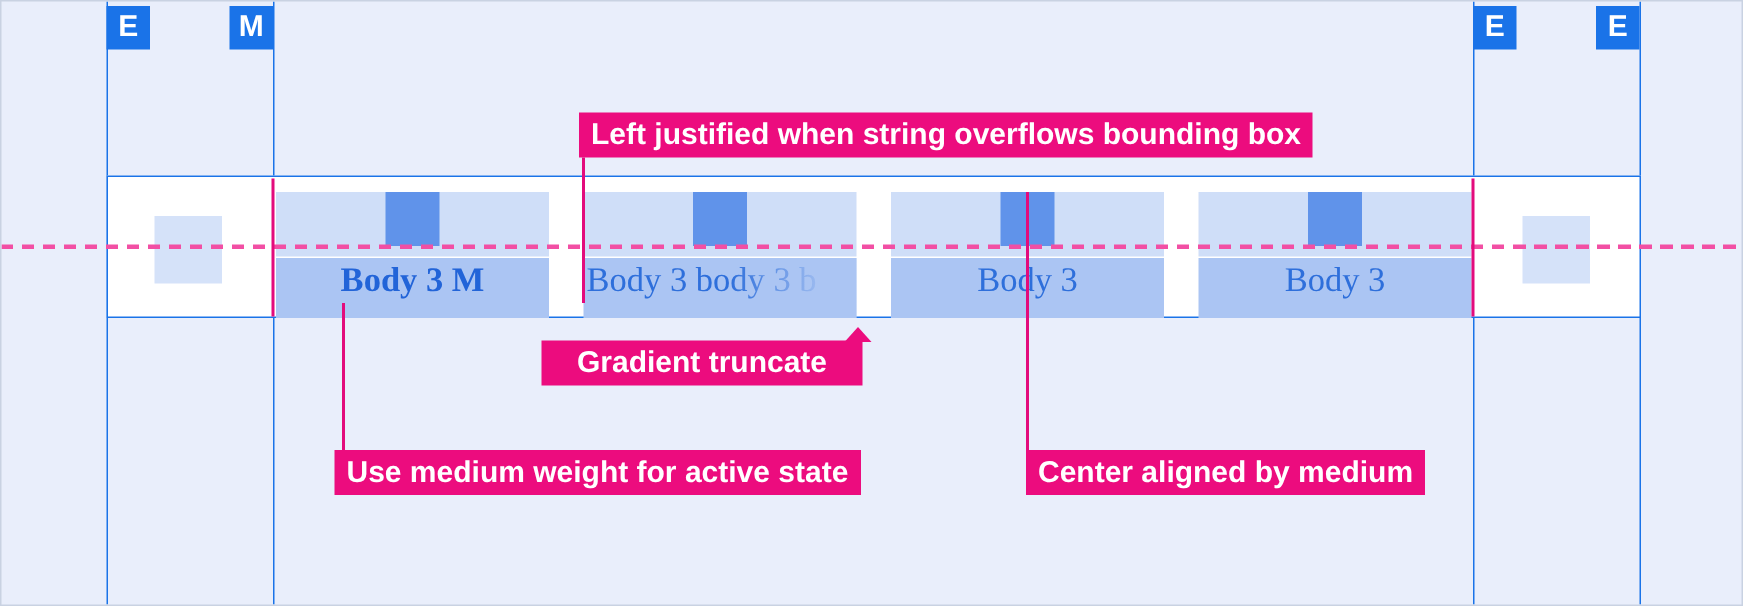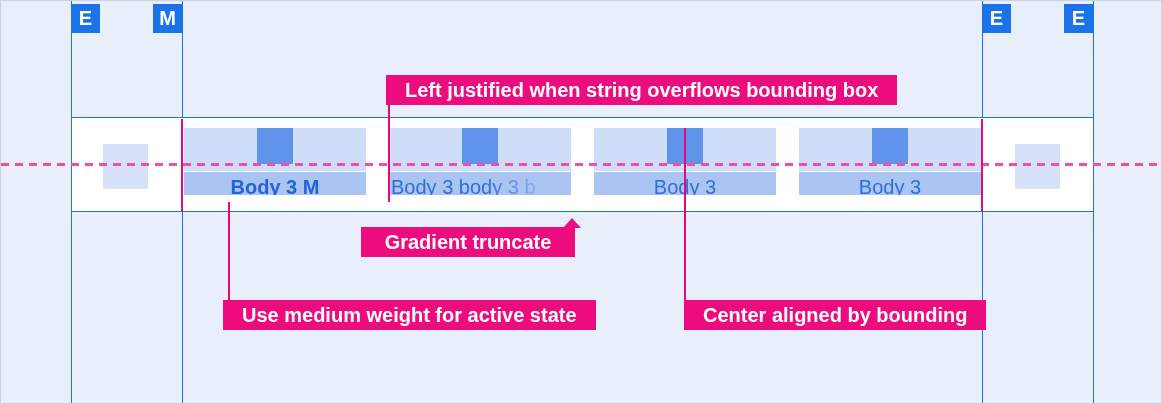--- a/index.html
+++ b/index.html
@@ -23,23 +23,23 @@
     position:absolute;left:70px;top:116px;width:1023px;height:95px;
     background:#fff;border:1.5px solid #1a73e8;box-sizing:border-box;z-index:2;
   }
   
   .sq{position:absolute;top:143px;width:45px;height:45px;background:#d5e2f9;z-index:3;}
   .sq.left{left:102px}.sq.right{left:1014px}
   
   .tab-strip{position:absolute;top:127px;width:182px;height:43px;background:#cfdef8;z-index:3;}
   .indicator{position:absolute;top:127px;width:36px;height:36px;background:#6093ea;z-index:3;}
   .tab-label{
-    position:absolute;top:171px;width:182px;height:23px;background:#abc5f3;
-    color:#2e6fdb;font-size:20px;line-height:30px;text-align:center;
-    white-space:nowrap;overflow:hidden;z-index:3;
+    position:absolute;top:171px;width:182px;height:40px;background:#abc5f3;
+    color:#2e6fdb;font-size:23px;line-height:30px;text-align:center;
+    white-space:nowrap;overflow:hidden;z-index:3;font-family:Liberation Serif, serif;
   }
   .tab-label.active{font-weight:bold;color:#2264d8;}
   .tab-label.truncate{text-align:left;padding-left:2px;box-sizing:border-box;}
   .fade{
     position:absolute;right:0;top:0;height:100%;width:85px;
     background:linear-gradient(to right, rgba(171,197,243,0), #abc5f3 80%);
   }
   .t1{left:183px}.t2{left:388px}.t3{left:593px}.t4{left:798px}
   .i1{left:256px}.i2{left:461px}.i3{left:666px}.i4{left:871px}
   
@@ -49,21 +49,21 @@
   }
   
   .mline{position:absolute;width:2px;background:#e30b7c;z-index:4;}
   .edgeL{left:180px;top:118px;height:92px}
   .edgeR{left:980px;top:118px;height:92px}
   .connA{left:387px;top:104px;height:97px}
   .connB{left:227px;top:201px;height:99px}
   .connC{left:683px;top:127px;height:172px}
   
   .note{
-    position:absolute;height:30px;line-height:30px;padding:0 19px;
+    position:absolute;height:30px;line-height:30px;padding:0 8px;
     background:#ec0c7e;color:#fff;font-weight:bold;font-size:20px;
     white-space:nowrap;z-index:5;
   }
   .n1{left:385px;top:74px}
   .n2{left:360px;top:226px;width:214px;padding:0;text-align:center;box-sizing:border-box}
   .n3{left:222px;top:299px}
   .n4{left:683px;top:299px}
   .caret{
     position:absolute;left:562px;top:217px;width:0;height:0;z-index:5;
     border-left:9px solid transparent;border-right:9px solid transparent;
@@ -114,15 +114,15 @@
   <div class="mline edgeL"></div>
   <div class="mline edgeR"></div>
   <div class="mline connA"></div>
   <div class="mline connB"></div>
   <div class="mline connC"></div>
   <div class="caret"></div>
 
   <div class="note n1">Left justified when string overflows bounding box</div>
   <div class="note n3">Use medium weight for active state</div>
   <div class="note n2">Gradient truncate</div>
-  <div class="note n4">Center aligned by bounding</div>
+  <div class="note n4">Center aligned by medium</div>
 
 </div>
 
 </body></html>

